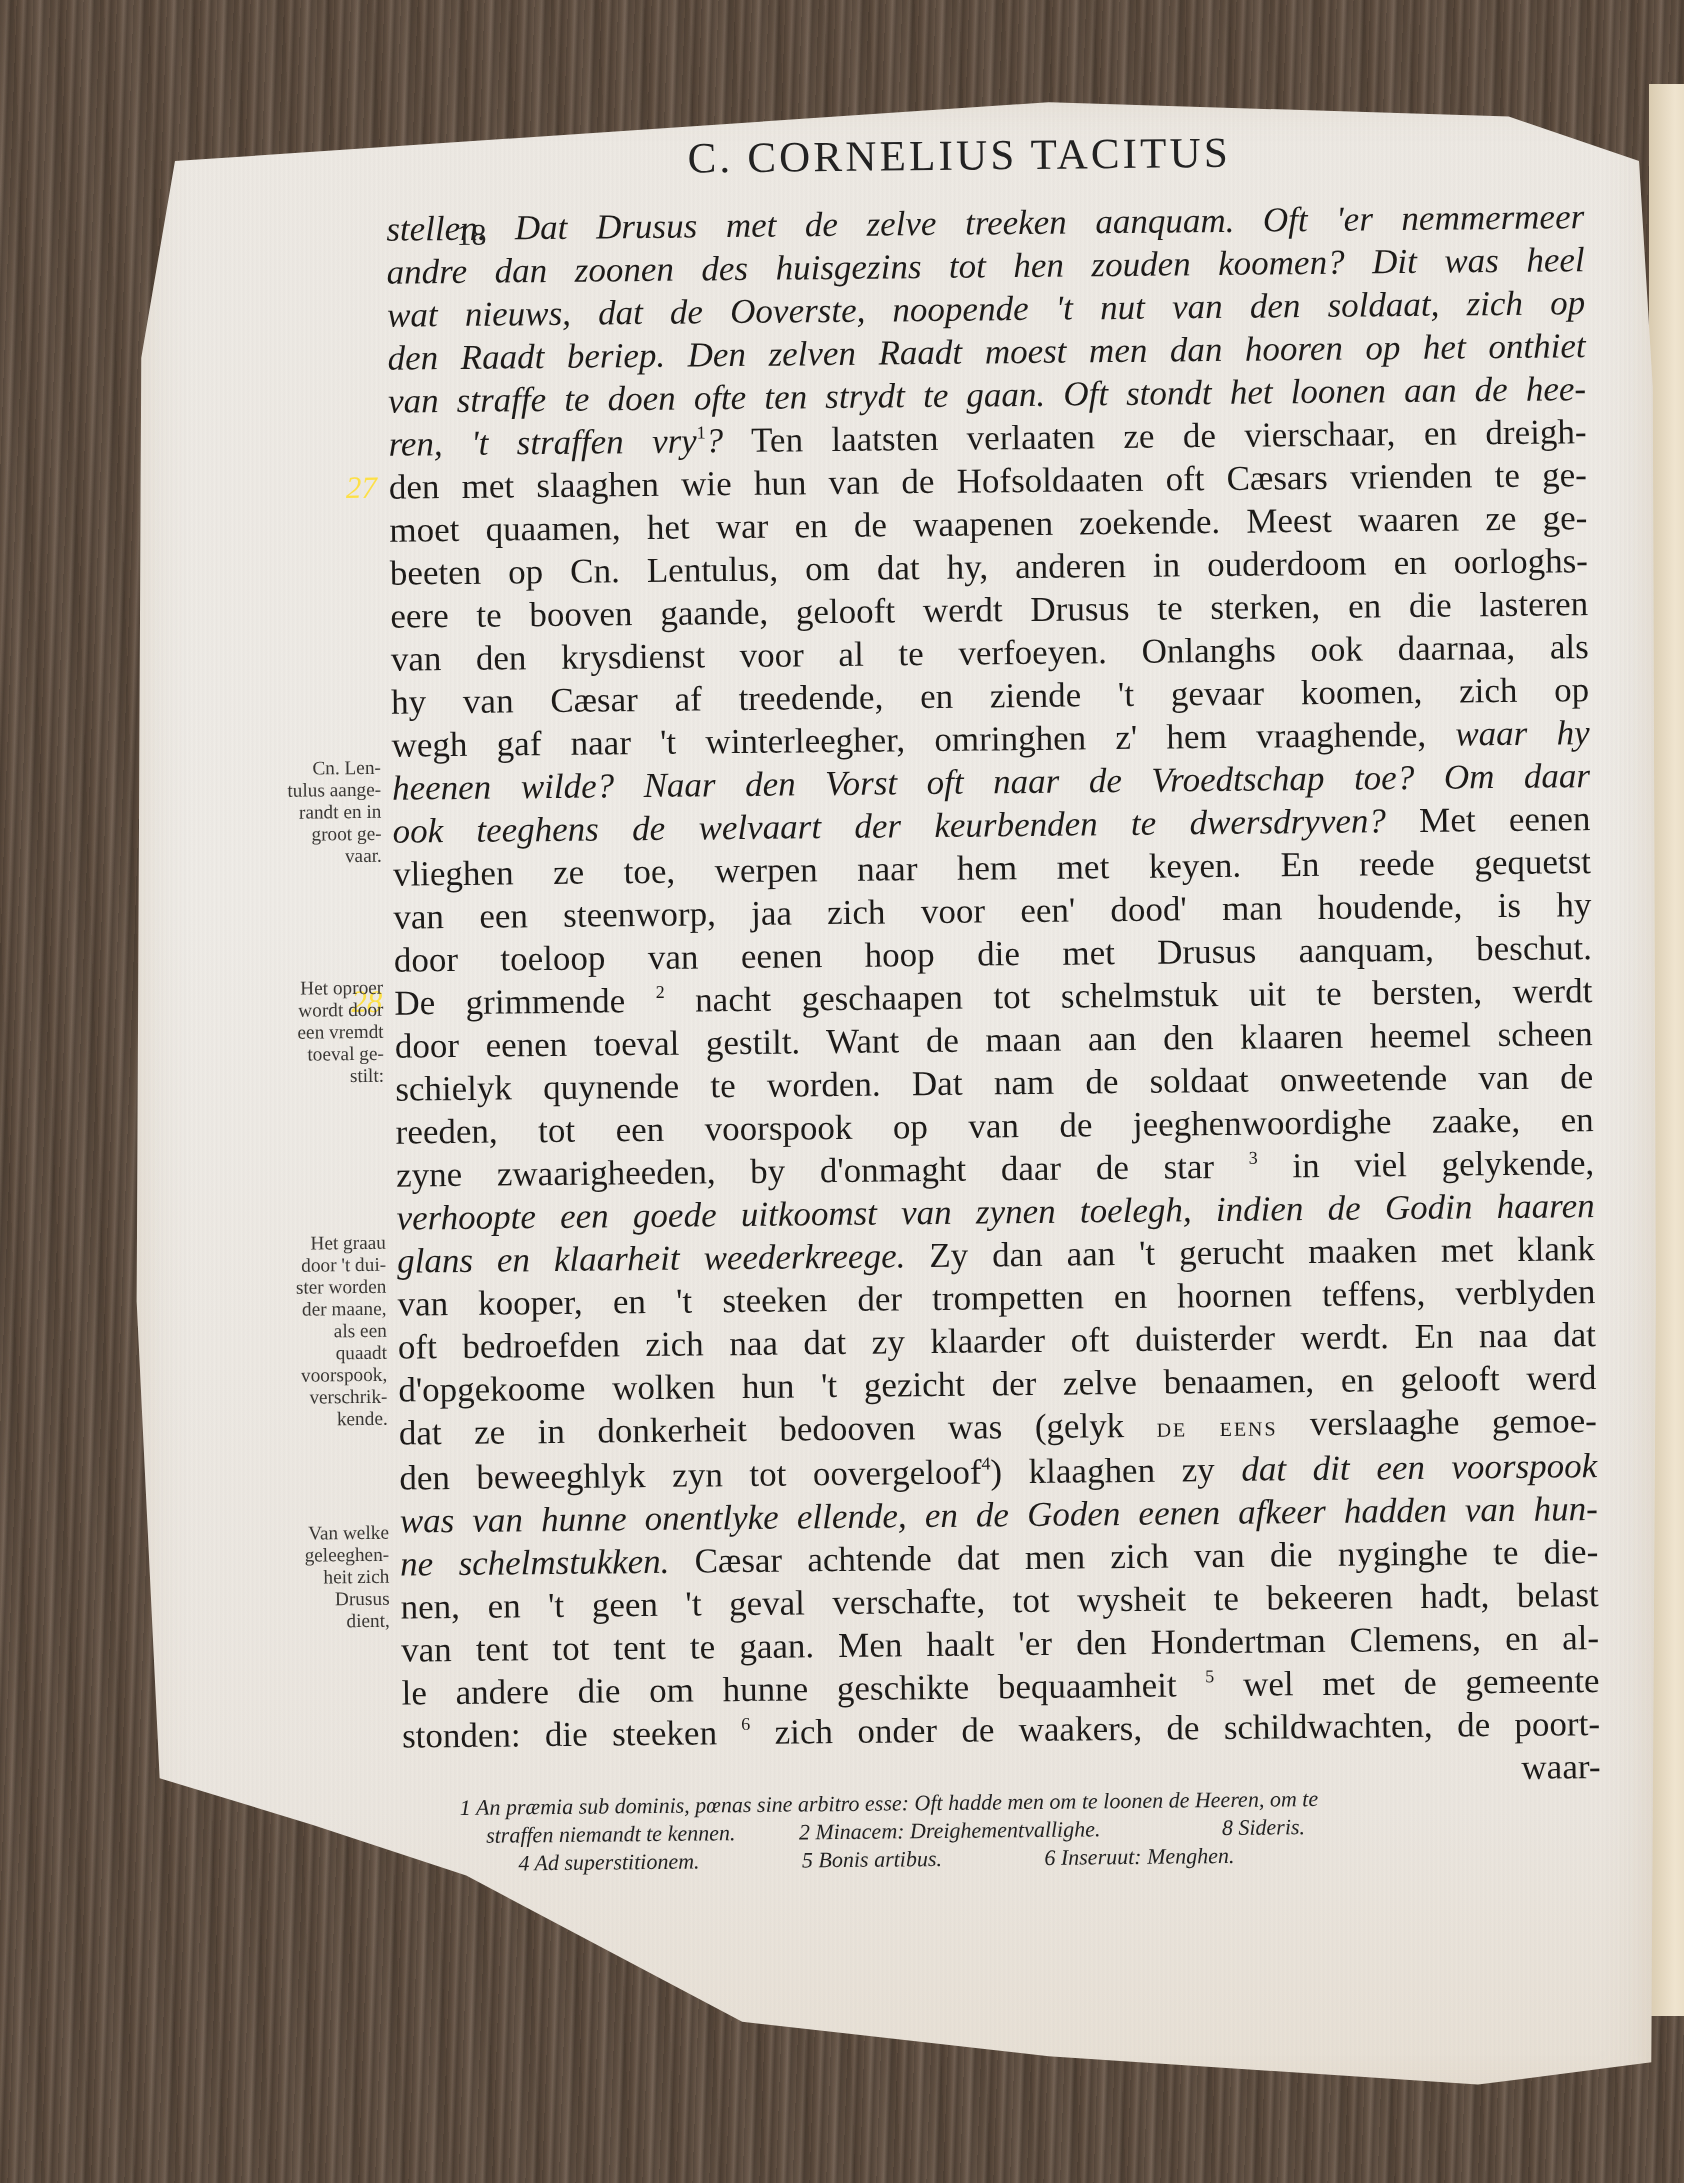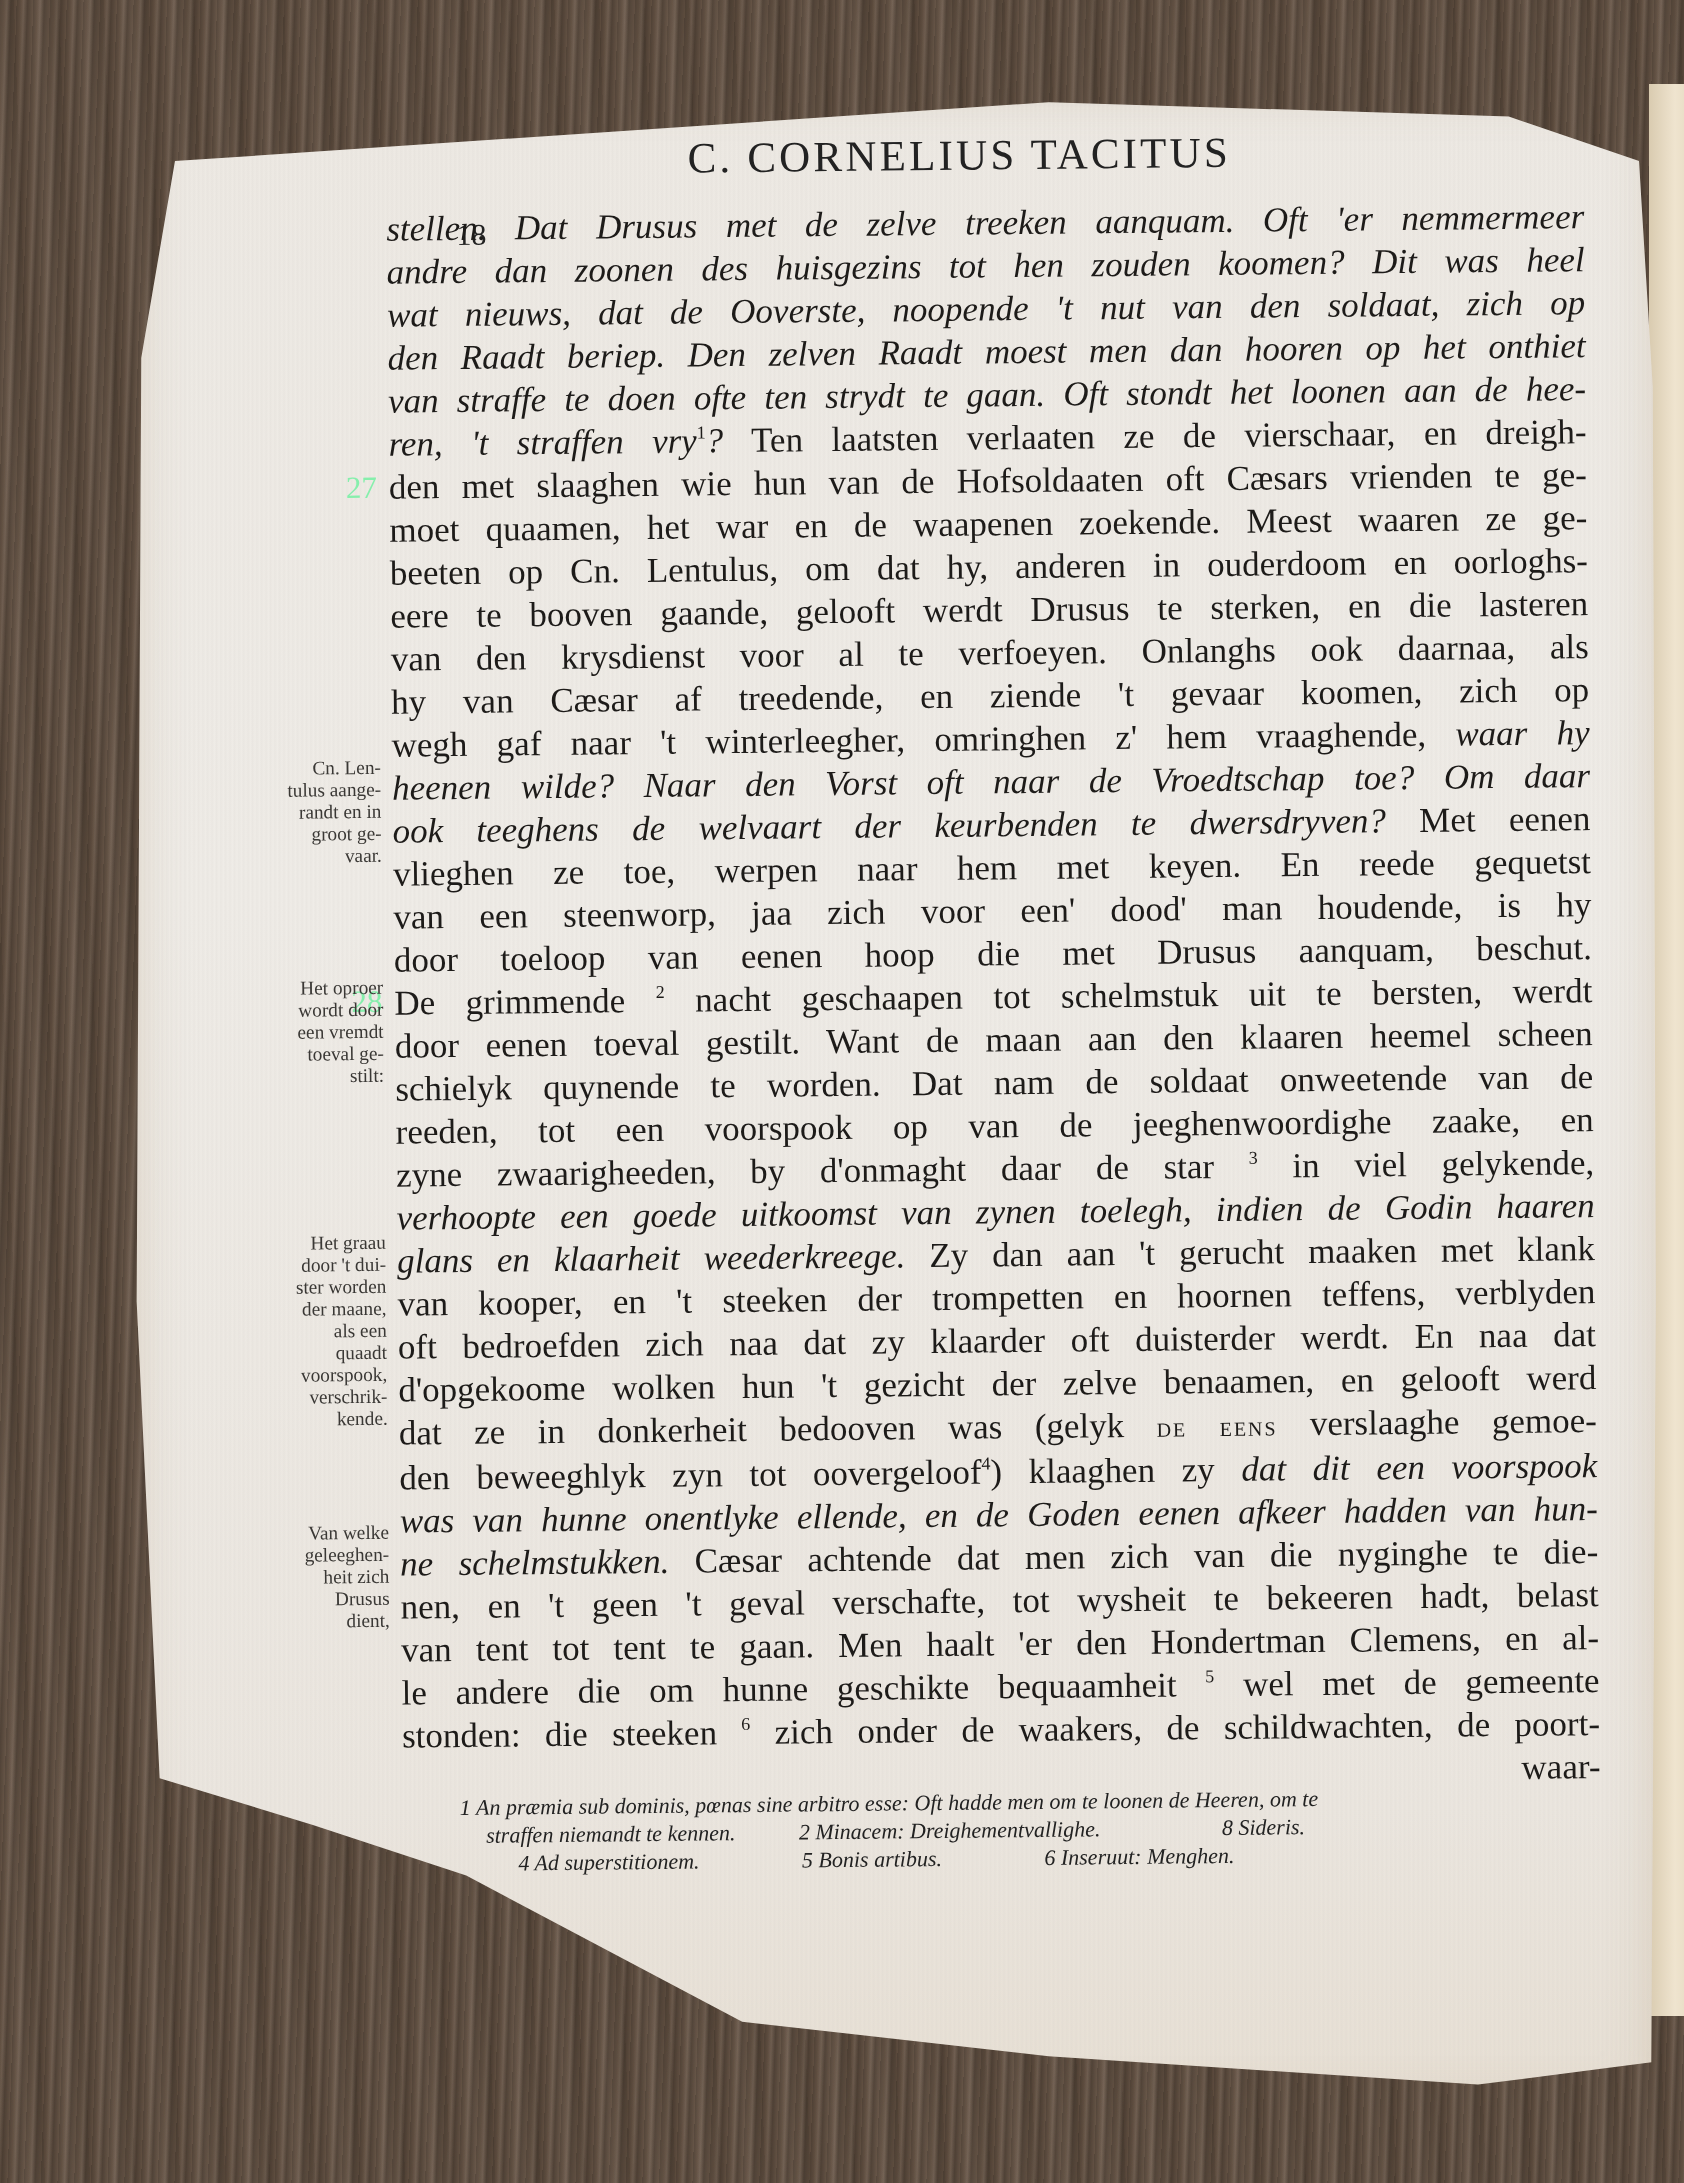--- a/index.html
+++ b/index.html
@@ -38,21 +38,21 @@
     .body-text {
       position: absolute; left: 394px; top: 203px; width: 1198px;
       font-size: 35px; line-height: 43px;
     }
     .line { white-space: nowrap; display: block; text-align: justify; text-align-last: justify; }
     .line.last { text-align-last: right; }
     .it { font-style: italic; }
     .sc { font-variant: small-caps; letter-spacing: 1.9px; font-size: 28px; }
     sup { font-size: 18px; vertical-align: 14px; line-height: 0; }
     .section-number {
-      position: absolute; font-size: 31px; color: #86efac;
+      position: absolute; font-size: 31px; color: #fde047; font-style: italic;
     }
     .margin-note {
       position: absolute; font-size: 19.3px; line-height: 22px; color: #3a3835; text-align: right; width: 129px;
     }
     .footnotes {
       position: absolute; left: 451px; top: 1790px; width: 1063px;
       font-size: 22px; line-height: 28px; font-style: italic; color: #222;
     }
     .fn-row { display: block; white-space: nowrap; }
     .fn-gap { display: inline-block; width: 58px; }

